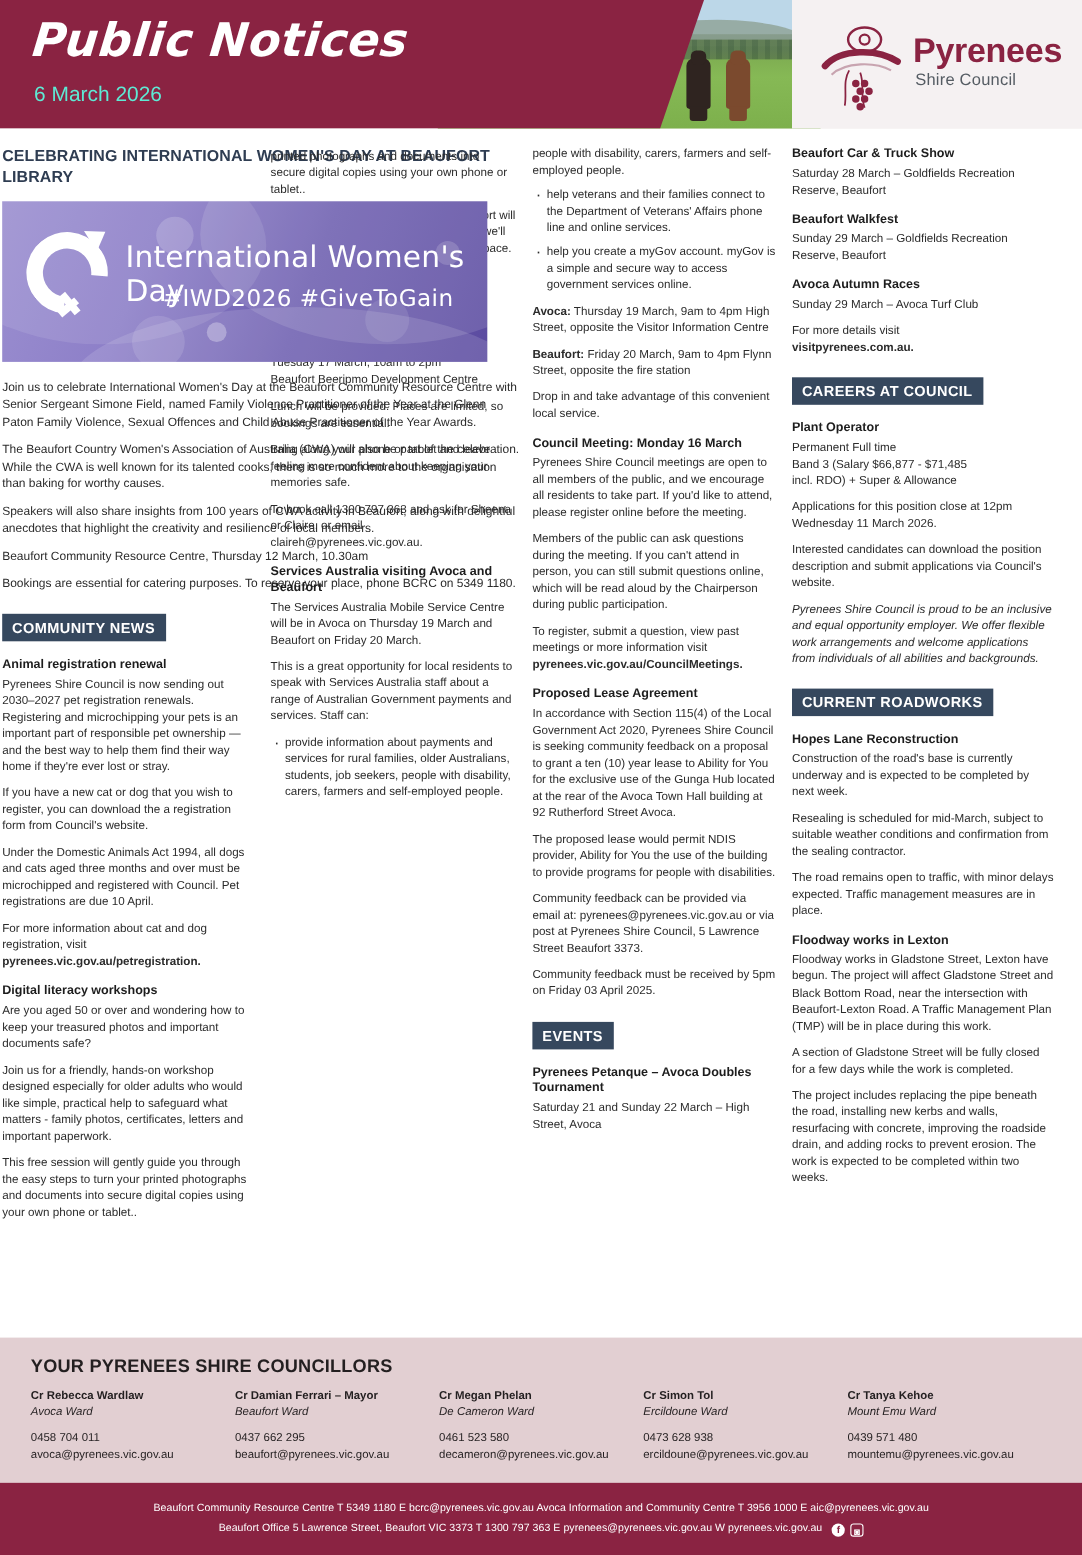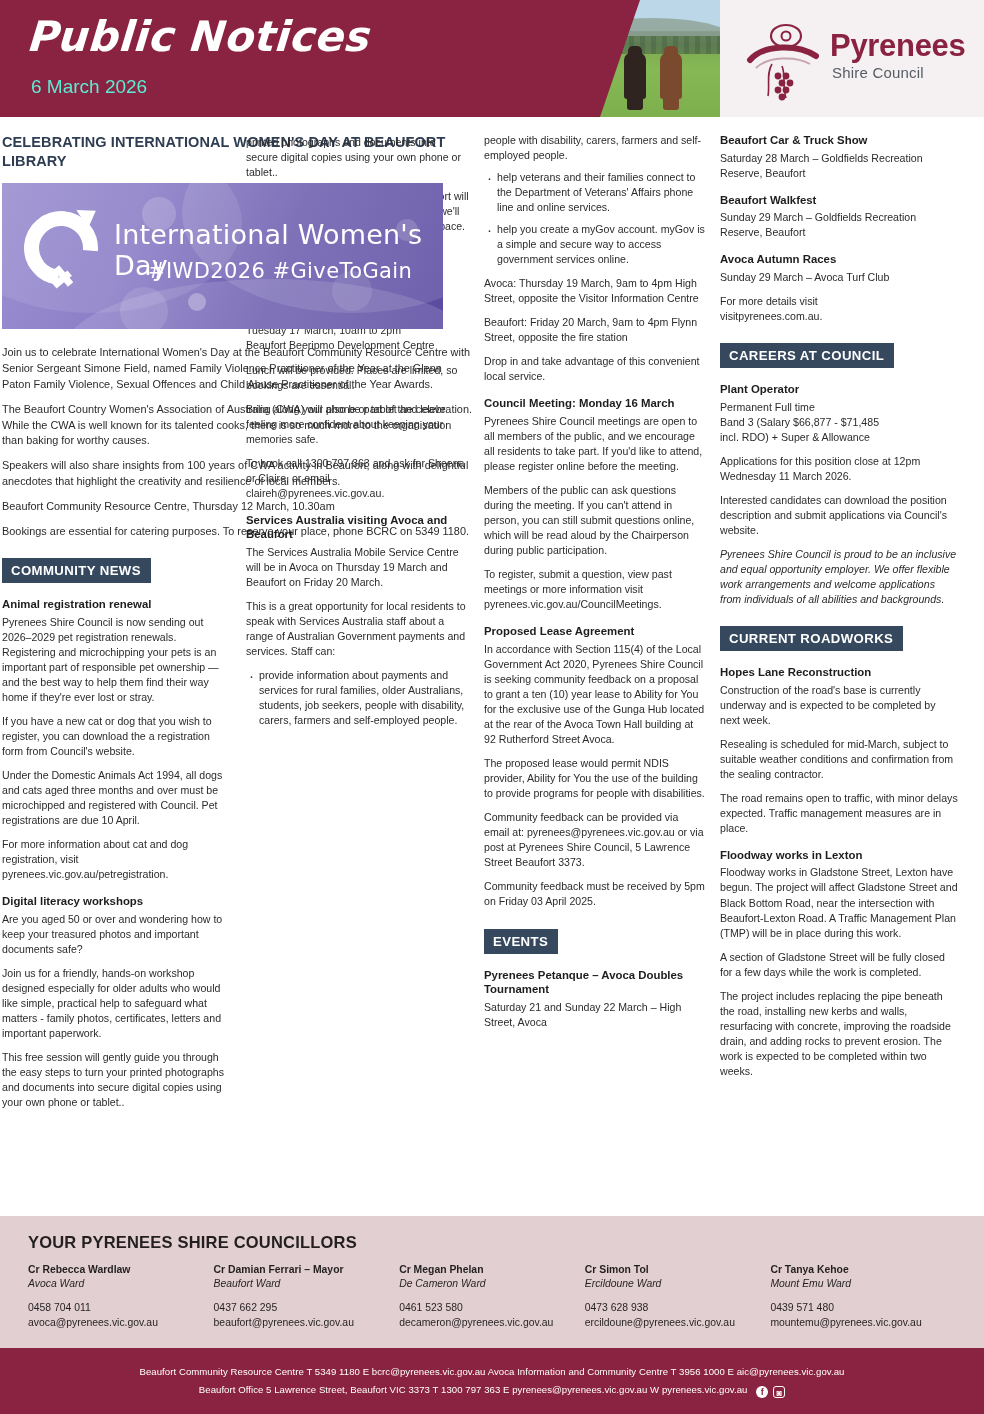--- a/index.html
+++ b/index.html
@@ -126,21 +126,21 @@
   }
 
   p.para { font-size: 10.6px; line-height: 1.42; color: #2b2b2b; margin-bottom: 9px; }
   .feature p.para { font-size: 10.9px; line-height: 1.45; }
 
   h3.sub {
     font-size: 11.4px; font-weight: bold; color: #1d1d1d;
     margin: 12px 0 3px 0; line-height: 1.28;
   }
   h3.sub.first { margin-top: 4px; }
-  .inline-b { font-weight: normal; }
+  .inline-b { font-weight: bold; }
 
   .section-badge {
     display: inline-block;
     background: #36485e; color: #ffffff;
     font-size: 13.2px; font-weight: bold; letter-spacing: .4px;
     padding: 5px 10px 5px 9px;
     margin: 10px 0 10px 0;
   }
 
   ul.bullets { margin: 0 0 9px 0; padding-left: 13px; list-style: none; }
@@ -272,21 +272,21 @@
           <p class="para">Join us to celebrate International Women's Day at the Beaufort Community Resource Centre with Senior Sergeant Simone Field, named Family Violence Practitioner of the Year at the Glenn Paton Family Violence, Sexual Offences and Child Abuse Practitioner of the Year Awards.</p>
           <p class="para">The Beaufort Country Women's Association of Australia (CWA) will also be part of the celebration. While the CWA is well known for its talented cooks, there is so much more to the organisation than baking for worthy causes.</p>
           <p class="para">Speakers will also share insights from 100 years of CWA activity in Beaufort, along with delightful anecdotes that highlight the creativity and resilience of local members.</p>
           <p class="para">Beaufort Community Resource Centre, Thursday 12 March, 10.30am</p>
           <p class="para">Bookings are essential for catering purposes. To reserve your place, phone BCRC on 5349 1180.</p>
         </div>
 
         <div class="section-badge">COMMUNITY NEWS</div>
 
         <h3 class="sub first">Animal registration renewal</h3>
-        <p class="para">Pyrenees Shire Council is now sending out 2026–2029 pet registration renewals. Registering and microchipping your pets is an important part of responsible pet ownership — and the best way to help them find their way home if they're ever lost or stray.</p>
+        <p class="para">Pyrenees Shire Council is now sending out 2030–2027 pet registration renewals. Registering and microchipping your pets is an important part of responsible pet ownership — and the best way to help them find their way home if they're ever lost or stray.</p>
         <p class="para">If you have a new cat or dog that you wish to register, you can download the a registration form from Council's website.</p>
         <p class="para">Under the Domestic Animals Act 1994, all dogs and cats aged three months and over must be microchipped and registered with Council. Pet registrations are due 10 April.</p>
         <p class="para"><span>For more information about cat and dog registration, visit </span><span class="inline-b">pyrenees.vic.gov.au/petregistration.</span></p>
 
         <h3 class="sub">Digital literacy workshops</h3>
         <p class="para">Are you aged 50 or over and wondering how to keep your treasured photos and important documents safe?</p>
         <p class="para">Join us for a friendly, hands-on workshop designed especially for older adults who would like simple, practical help to safeguard what matters - family photos, certificates, letters and important paperwork.</p>
         <p class="para">This free session will gently guide you through the easy steps to turn your printed photographs and documents into secure digital copies using your own phone or tablet..</p>
       </div>
 

